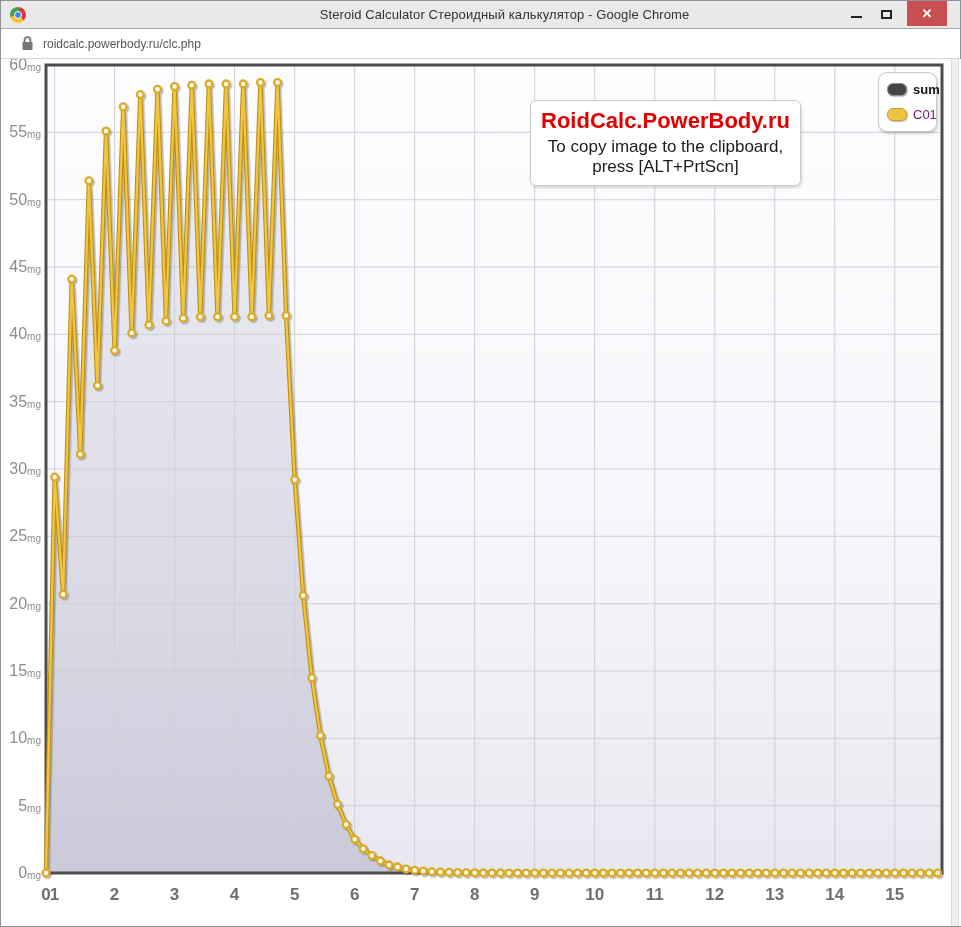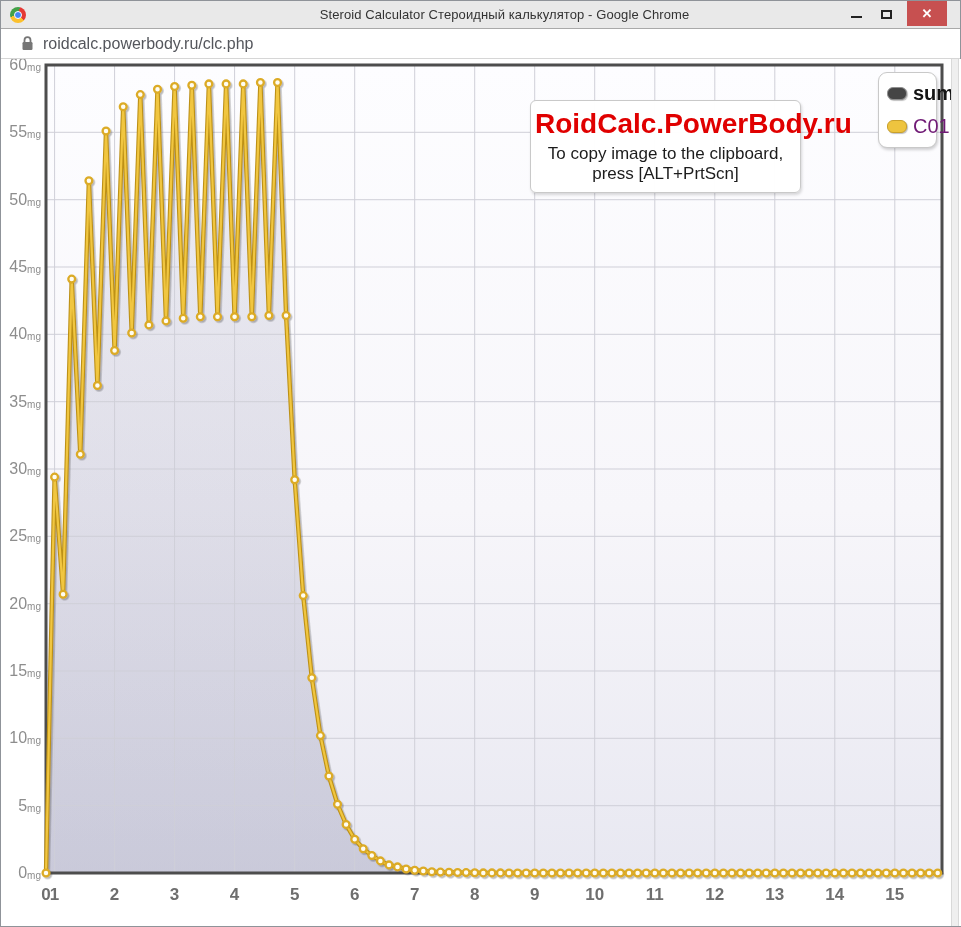--- a/index.html
+++ b/index.html
@@ -19,41 +19,41 @@
   .ctl { width:30px; height:26px; display:flex; align-items:center; justify-content:center; cursor:pointer; }
   .ctl .bar { width:11px; height:0; border-bottom:2px solid #222; margin-top:6px; }
   .ctl .box { width:11px; height:9px; border:2px solid #222; background:transparent; }
   .ctl.close { width:40px; height:25px; background:#c75050; color:#fff; font-size:13px; font-weight:bold;
     margin-left:6px; margin-right:13px; }
 
   
   .urlbar { height:30px; background:#fff; border-bottom:1px solid #d6d6d6;
     display:flex; align-items:center; padding-left:20px; cursor:text; }
   .lock { display:inline-flex; margin-right:9px; }
-  .url { font-size:16px; color:#54565c; }
+  .url { font-size:12px; color:#54565c; }
 
   
   .chart-region { position:relative; width:961px; height:867px; background:#fff; }
   svg { display:block; }
 
   .legend { position:absolute; top:13px; right:25px; width:59px; background:#fff;
     border:1px solid #c9c9c9; border-radius:9px; box-shadow:1px 2px 3px rgba(0,0,0,.18);
     padding:9px 8px 9px 8px; display:flex; flex-direction:column; gap:10px; }
   .lrow { display:flex; align-items:center; gap:6px; }
   .sw { width:20px; height:13px; border-radius:6px; flex:0 0 auto; box-shadow:1px 1px 1px rgba(0,0,0,.25); }
   .sw-sum { background:#454545; border:1px solid #8f8f8f; }
   .sw-c01 { background:#eec43f; border:1px solid #c9a02a; }
-  .ltx { font-size:20px; }
+  .ltx { font-size:13px; }
   .ltx.sum { color:#141414; font-weight:bold; }
   .ltx.c01 { color:#701a75; }
 
   .watermark { position:absolute; left:529px; top:41px; width:271px; background:rgba(255,255,255,.97);
     border:1px solid #c9c9c9; border-radius:6px; box-shadow:1px 2px 3px rgba(0,0,0,.15);
     text-align:center; padding:7px 4px 8px 4px; }
-  .wm-title { font-size:28px; font-weight:bold; color:#e00000; line-height:1.15; }
+  .wm-title { font-size:22px; font-weight:bold; color:#e00000; line-height:1.15; }
   .wm-sub { font-size:17px; color:#1c1c1c; margin-top:4px; }
 
   .scroll-strip { position:absolute; right:3px; top:0; width:8px; height:867px;
     background:#efefef; border-left:1px solid #d9d9d9; border-right:1px solid #d9d9d9; }
 </style>
 </head>
 <body>
 
 <div class="window">
 

